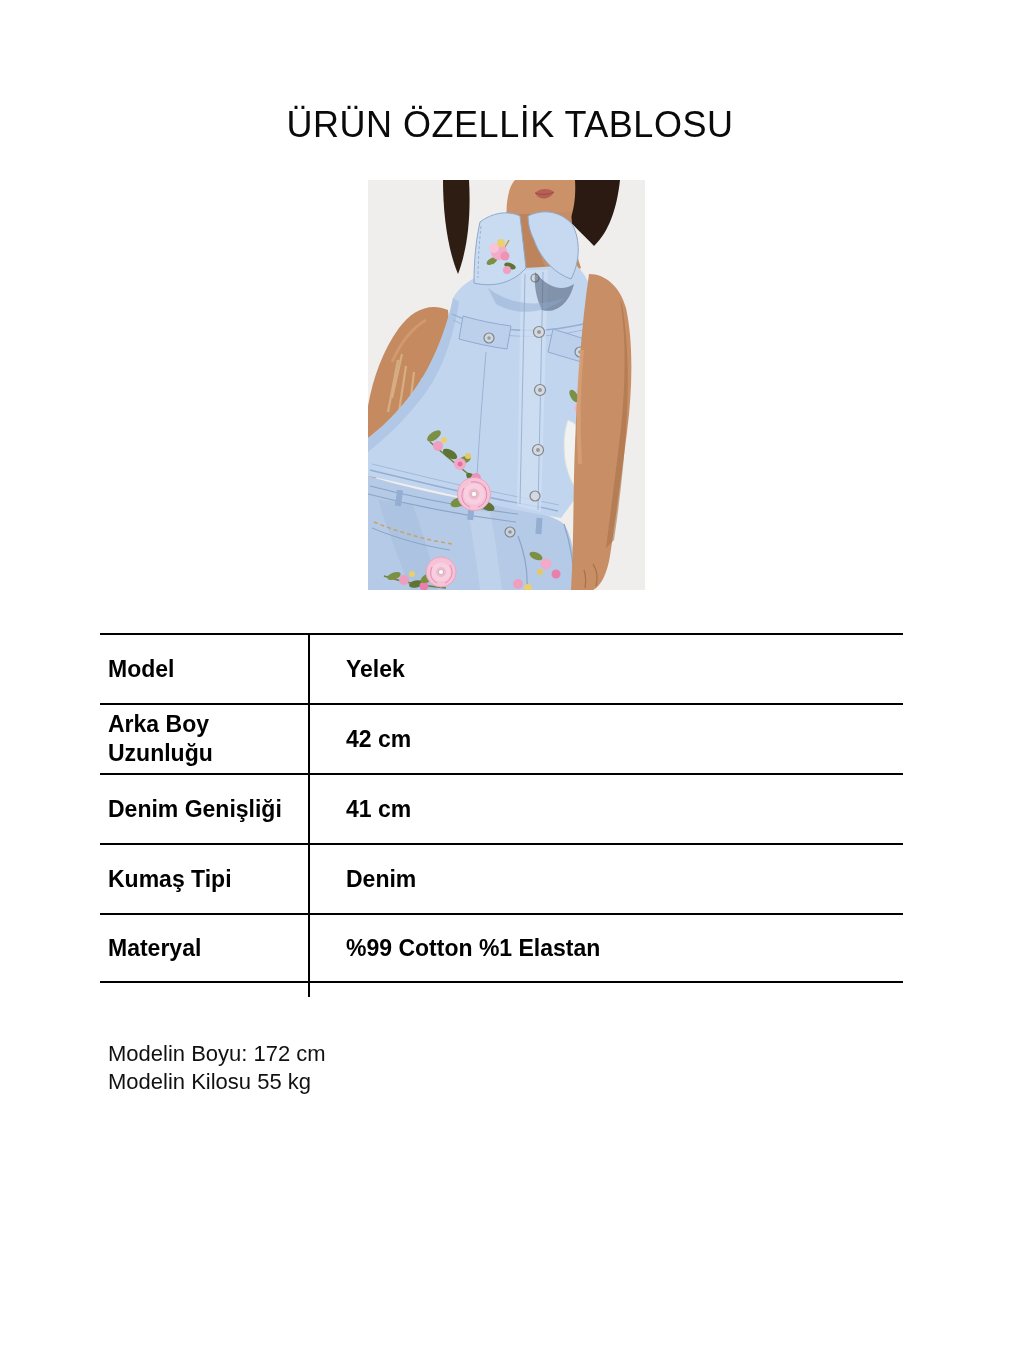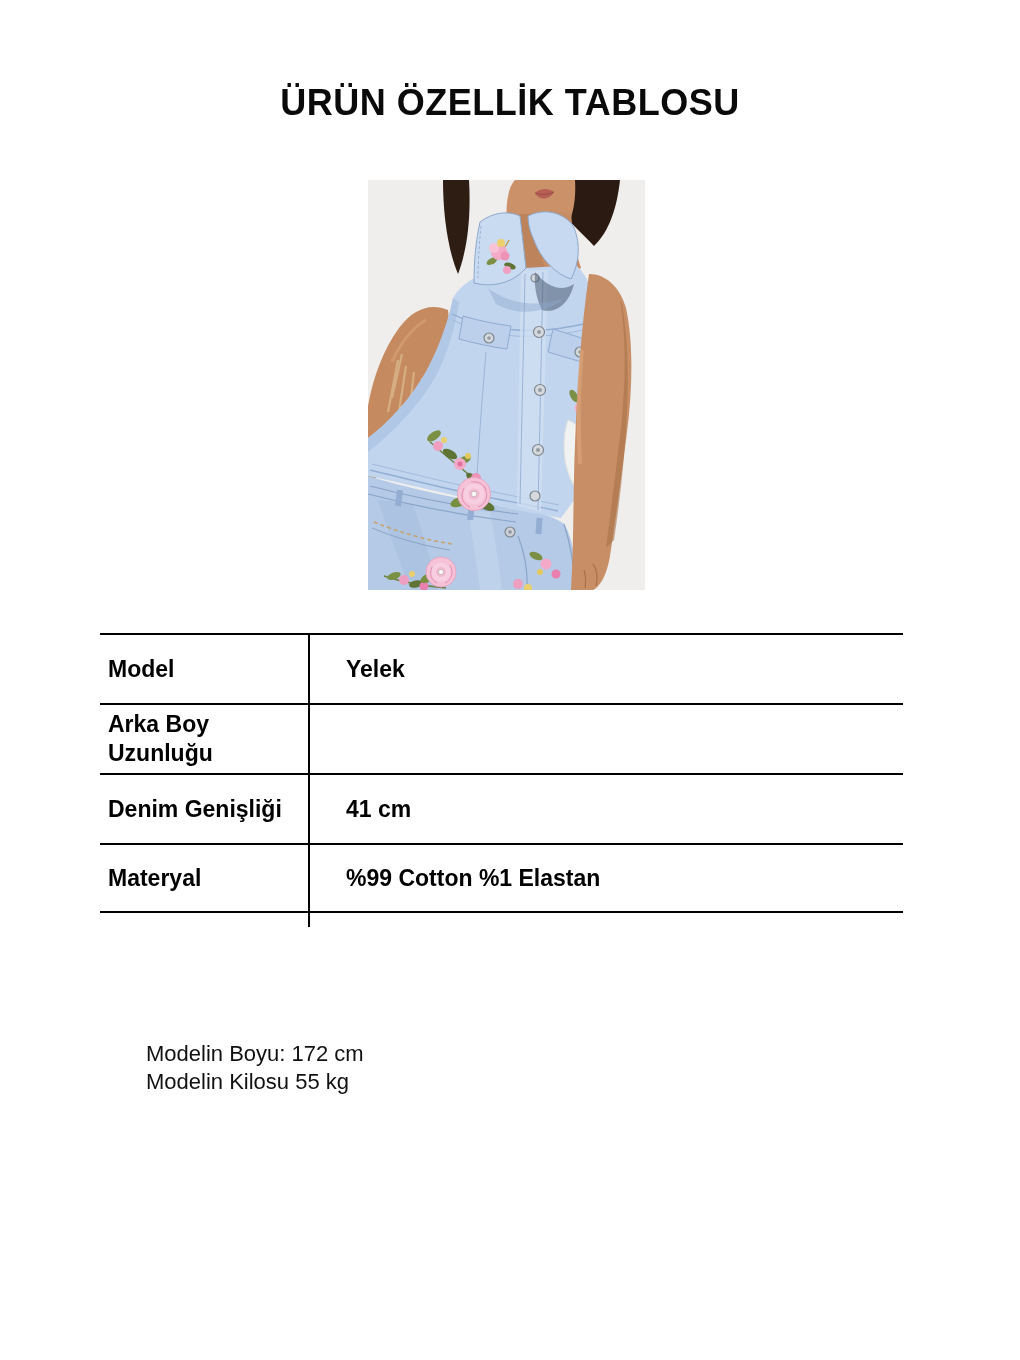--- a/index.html
+++ b/index.html
@@ -6,24 +6,24 @@
   html, body { background: #ffffff; }
   body {
     width: 1020px; height: 1360px;
     position: relative;
     font-family: "Liberation Sans", sans-serif;
     color: #000000;
     overflow: hidden;
   }
   .page-title {
     position: absolute;
-    top: 82px; left: 0; width: 1020px;
+    top: 104px; left: 0; width: 1020px;
     text-align: center;
     font-size: 36px;
-    font-weight: bold;
+    font-weight: normal;
     letter-spacing: 0.5px;
     color: #0a0a0a;
   }
   .product-photo {
     position: absolute;
     left: 368px; top: 180px;
     width: 277px; height: 410px;
   }
   .product-photo svg { display: block; width: 277px; height: 410px; }
 
@@ -57,21 +57,20 @@
     left: 208px; top: 0;
     width: 2px; height: calc(100% + 14px);
     background: #000;
   }
   .model-info {
     position: absolute;
     left: 108px; top: 1040px;
     font-size: 22px;
     line-height: 28px;
     color: #111;
-    margin-left: 38px;
   }
   .model-info p { margin: 0; }
 </style>
 </head>
 <body>
 
 <h1 class="page-title">ÜRÜN ÖZELLİK TABLOSU</h1>
 
 <figure class="product-photo">
   <svg viewBox="0 0 277 410" xmlns="http://www.w3.org/2000/svg">
@@ -244,24 +243,29 @@
 </figure>
 
 <section class="spec-table">
   <div class="col-divider"></div>
   <div class="spec-row">
     <div class="spec-label">Model</div>
     <div class="spec-value">Yelek</div>
   </div>
   <div class="spec-row">
     <div class="spec-label">Arka Boy Uzunluğu</div>
+    <div class="spec-value">42 cm</div>
   </div>
   <div class="spec-row">
     <div class="spec-label">Denim Genişliği</div>
     <div class="spec-value">41 cm</div>
+  </div>
+  <div class="spec-row">
+    <div class="spec-label">Kumaş Tipi</div>
+    <div class="spec-value">Denim</div>
   </div>
   <div class="spec-row">
     <div class="spec-label">Materyal</div>
     <div class="spec-value">%99 Cotton %1 Elastan</div>
   </div>
 </section>
 
 <section class="model-info">
   <p>Modelin Boyu: 172 cm</p>
   <p>Modelin Kilosu 55 kg</p>

